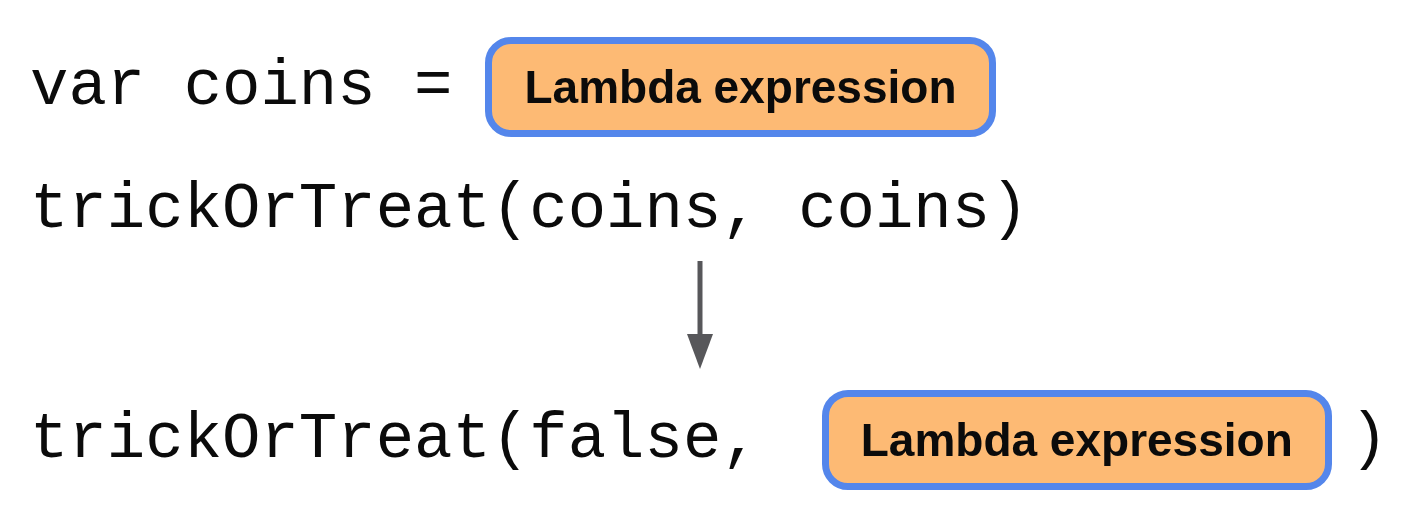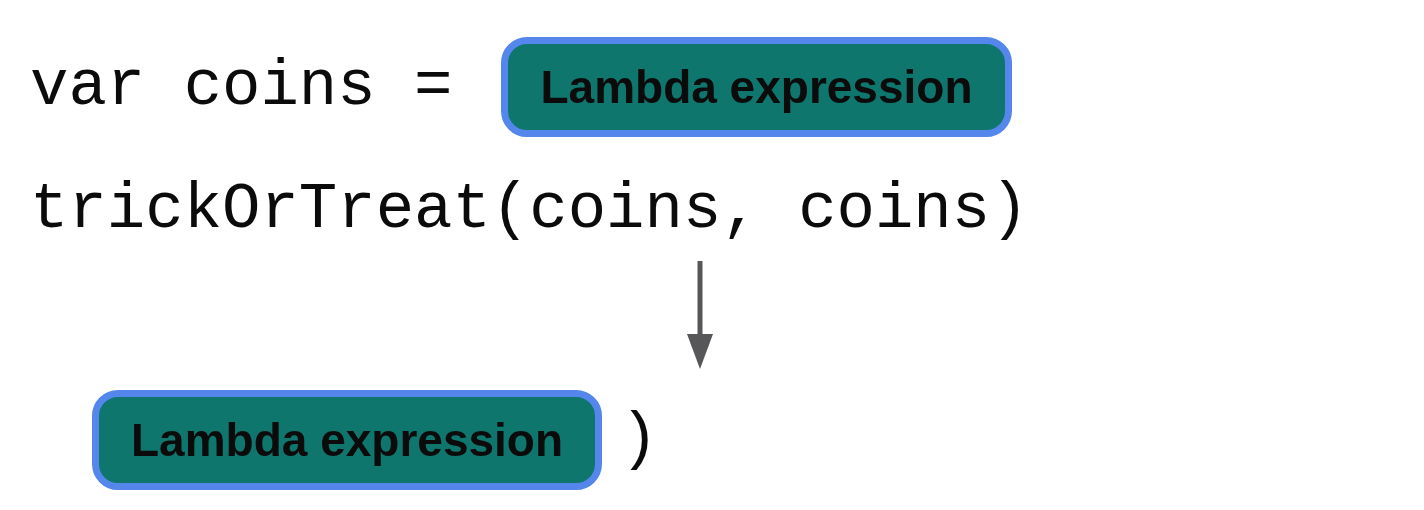--- a/index.html
+++ b/index.html
@@ -24,39 +24,38 @@
     font-size: 64px;
     line-height: 1;
     color: #0b0b0b;
     white-space: pre;
   }
   .pill {
     box-sizing: border-box;
     height: 100px;
     border: 7px solid #5486eb; 
     border-radius: 26px;
-    background: #0f766e;
+    background: #fdba74;
     display: flex;
     align-items: center;
     justify-content: center;
     padding: 0 32px;
   }
   .pill-label {
     font-family: "Liberation Sans", sans-serif;
     font-weight: bold;
     font-size: 46px;
     line-height: 1;
     color: #0b0b0b;
     white-space: nowrap;
   }
   #row1 {
     left: 30px;
     top: 36px;
     height: 102px;
-    gap: 16px;
   }
   #row1 .pill { margin-left: 33px; }
   #row2 {
     left: 30px;
     top: 160px;
     height: 100px;
   }
   #row3 {
     left: 30px;
     top: 390px;
@@ -84,19 +83,20 @@
   <div class="row" id="row2">
     <span class="code" style="color: rgb(11, 11, 11);">trickOrTreat(coins, coins)</span>
   </div>
 
   <svg id="arrow" width="40" height="112" viewBox="0 0 40 112" xmlns="http://www.w3.org/2000/svg">
     <line x1="20" y1="3" x2="20" y2="80" stroke="#57575a" stroke-width="5"></line>
     <polygon points="7,76 33,76 20,111" fill="#57575a"></polygon>
   </svg>
 
   <div class="row" id="row3">
+    <span class="code" style="color: rgb(11, 11, 11);">trickOrTreat(false,</span>
     <span class="pill" style="border-color: rgb(84, 134, 235);">
       <span class="pill-label" style="color: rgb(11, 11, 11);">Lambda expression</span>
     </span>
     <span class="code" style="color: rgb(11, 11, 11);">)</span>
   </div>
 
 </div>
 
 </body></html>

